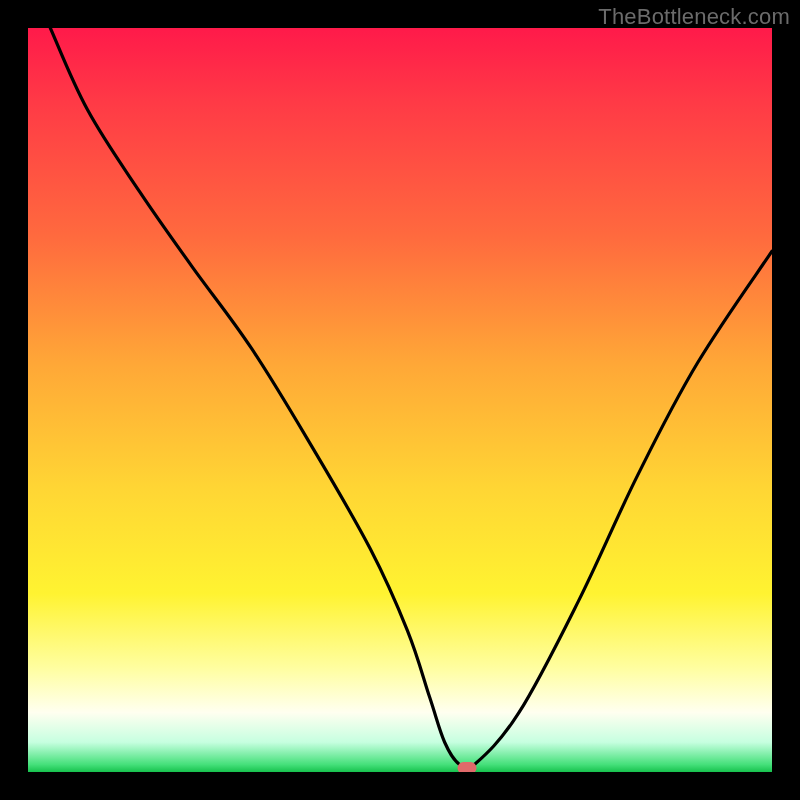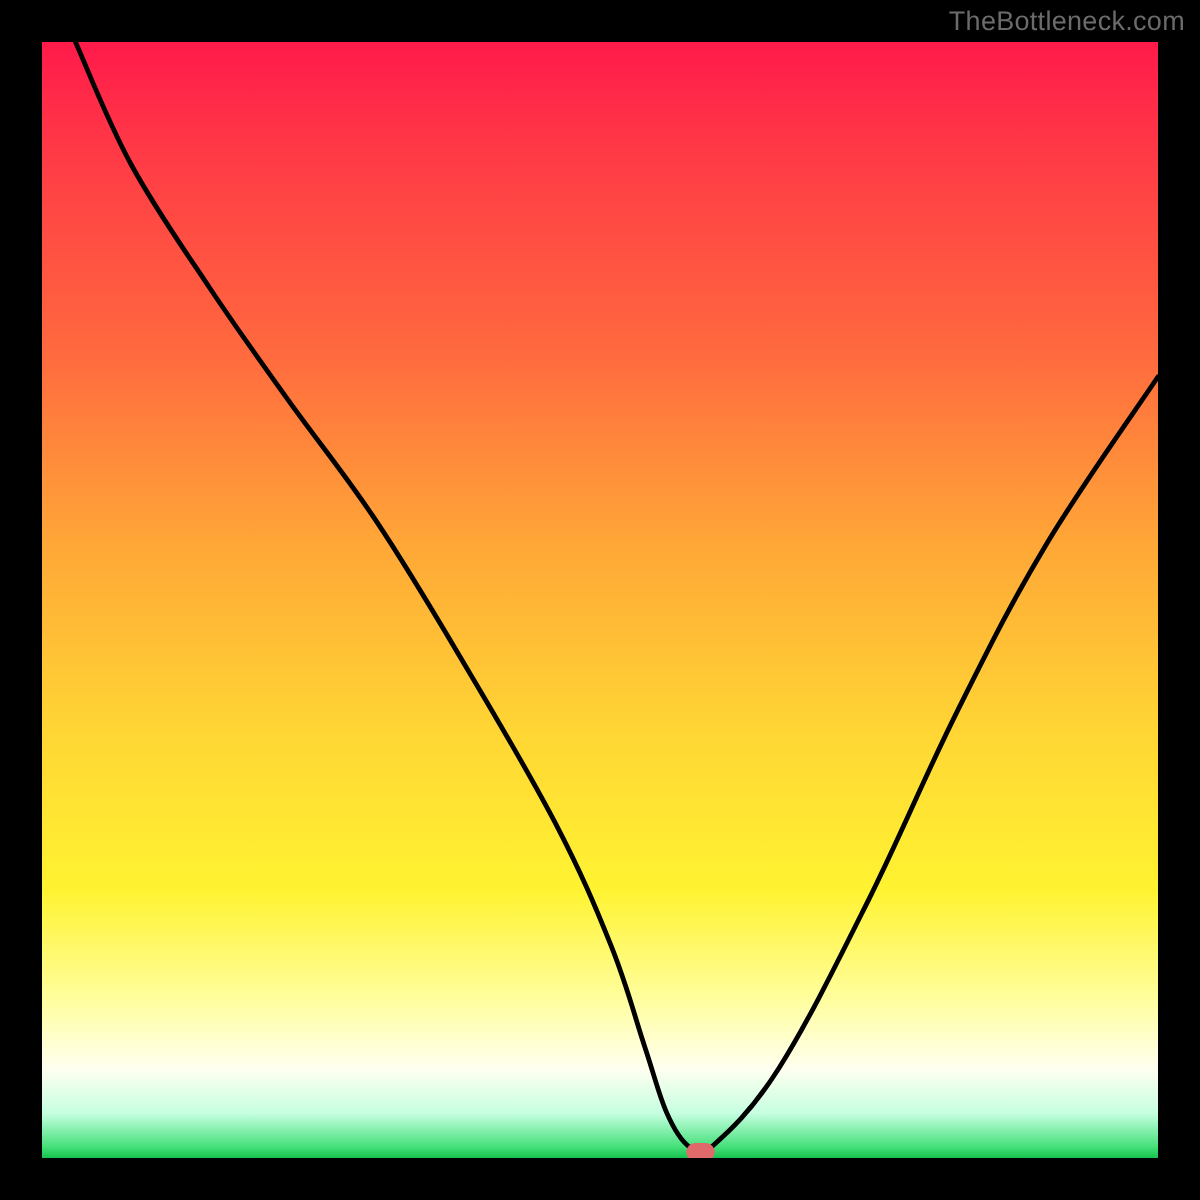--- a/index.html
+++ b/index.html
@@ -15,21 +15,21 @@
     position: relative;
     width: 800px;
     height: 800px;
     background: #000;
   }
   .watermark {
     position: absolute;
     top: 4px;
     right: 10px;
     color: #6b6b6b;
-    font-size: 18px;
+    font-size: 22px;
     font-weight: 500;
     z-index: 30;
     letter-spacing: 0.2px;
   }
   .plot-area {
     position: absolute;
     left: 28px;
     top: 28px;
     width: 744px;
     height: 744px;

